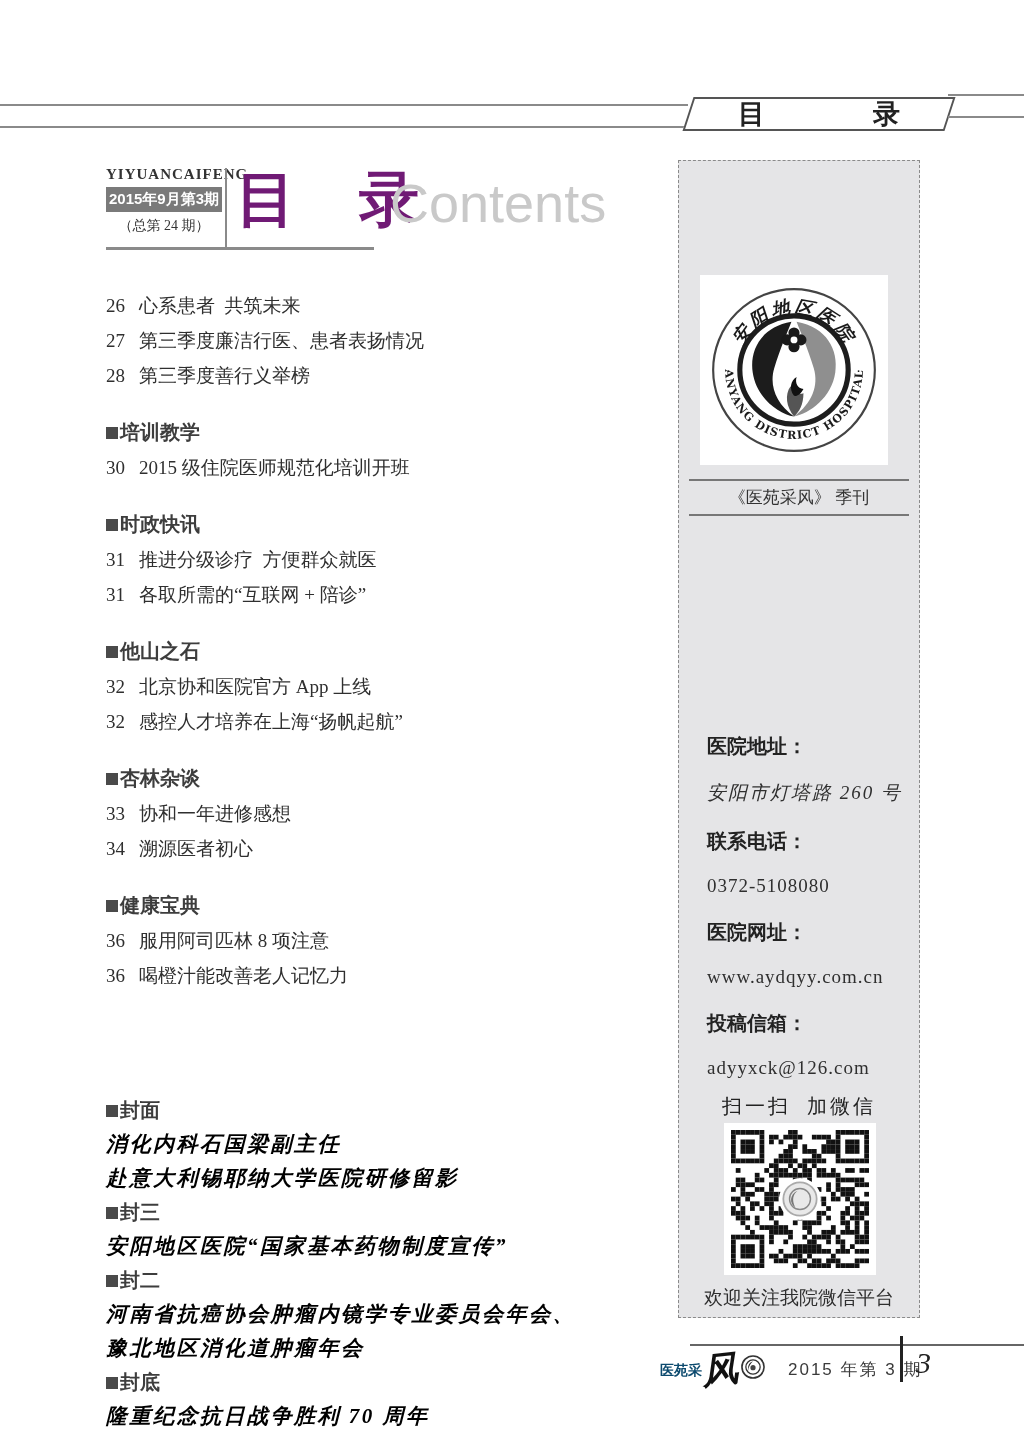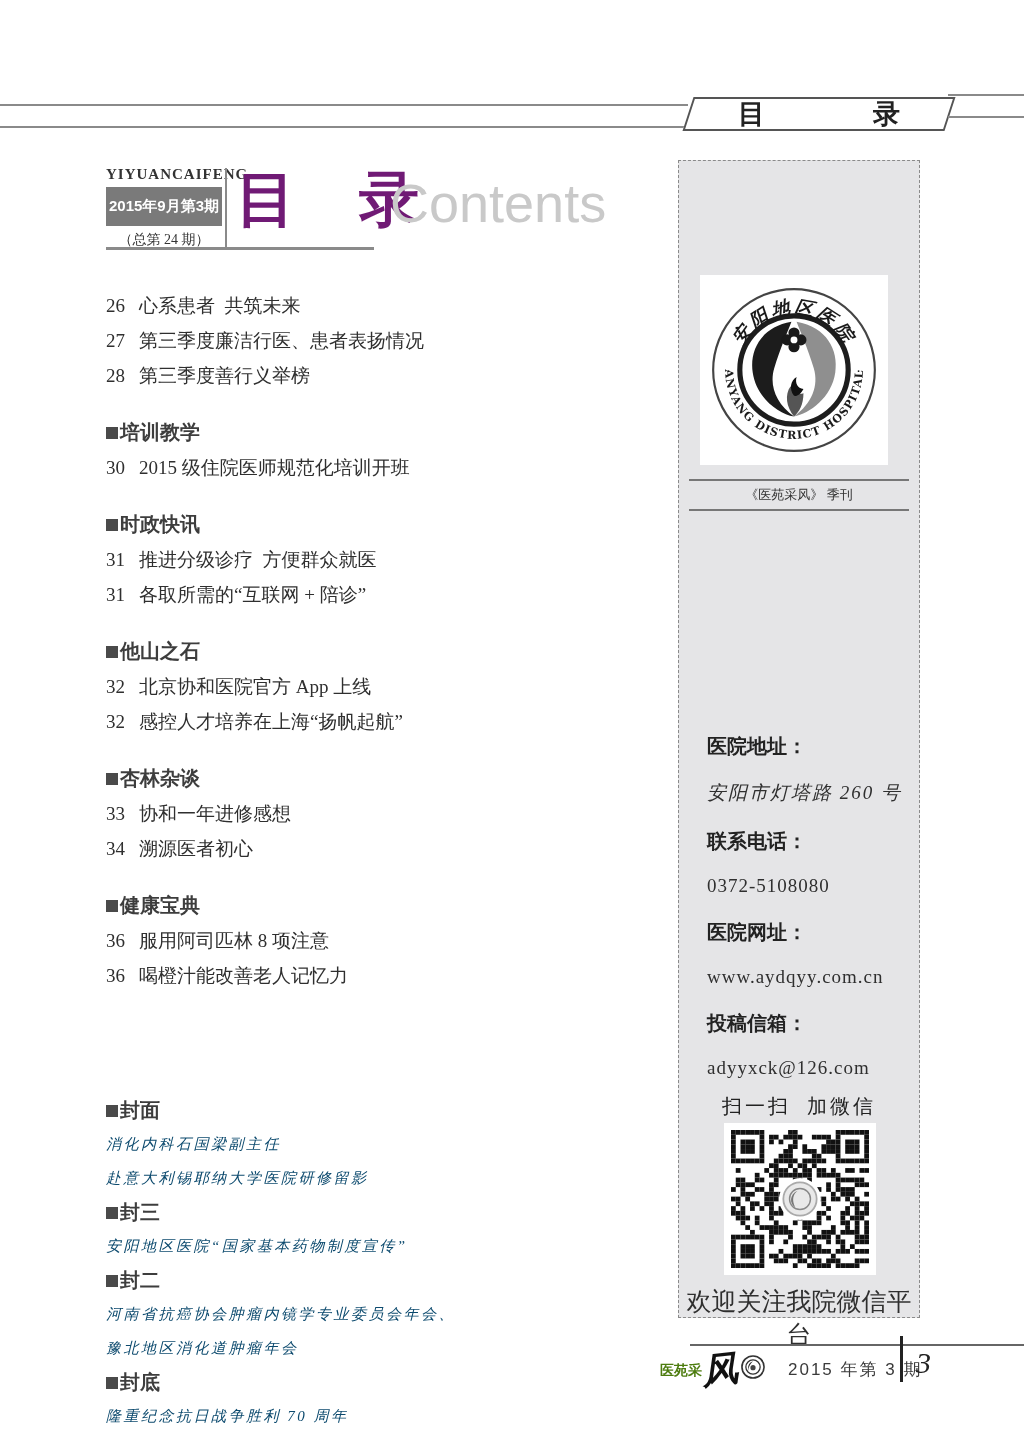--- a/index.html
+++ b/index.html
@@ -13,21 +13,21 @@
              display:flex;align-items:center;justify-content:space-between;padding:0 48px;box-sizing:border-box;}
   .band-para span{display:inline-block;transform:skewX(18deg);
                   font-family:"Liberation Serif","DejaVu Serif",serif;
                   font-weight:bold;font-size:27px;color:#222;}
 
   
   .masthead{position:absolute;left:106px;top:166px;width:560px;height:86px;}
   .brand-en{font-size:15px;letter-spacing:1px;color:#333;font-weight:bold;text-align:center;width:116px;}
   .issue-badge{margin-top:4px;width:116px;background:#7a7a7a;color:#fff;text-align:center;
                font-family:"Liberation Sans","DejaVu Sans",sans-serif;font-weight:bold;
-               font-size:15px;padding:10px 0;}
+               font-size:15px;padding:3px 0;}
   .issue-total{margin-top:5px;width:116px;text-align:center;font-size:14px;color:#333;}
   .mast-divider{position:absolute;left:119px;top:2px;width:2px;height:82px;background:#8a8a8a;}
   .title-cn{position:absolute;left:130px;top:2px;font-size:60px;font-weight:600;color:#701a75;
             letter-spacing:24px;line-height:64px;}
   .title-en{position:absolute;left:284px;top:8px;font-family:Liberation Sans, sans-serif;
             font-size:54px;color:#c9c9c9;line-height:58px;}
   .mast-underline{position:absolute;left:0;top:81px;width:268px;height:3px;background:#8a8a8a;}
 
   
   .toc{position:absolute;left:106px;top:288px;width:560px;}
@@ -35,48 +35,48 @@
   .toc-item .pg{display:inline-block;width:33px;}
   .section{margin-top:22px;}
   .sec-head{font-family:"Liberation Sans","DejaVu Sans",sans-serif;font-weight:bold;
             font-size:20px;line-height:35px;color:#3d3d3d;}
   .sq{display:inline-block;width:12px;height:12px;background:#4a4a4a;margin-right:2px;}
   .covers{margin-top:100px;}
   .cover-row{display:flex;flex-direction:column;}
   .cover-label{width:86px;font-family:"Liberation Sans","DejaVu Sans",sans-serif;
                font-weight:bold;font-size:20px;line-height:34px;color:#3d3d3d;flex:none;}
   .cover-lines{flex:1;}
-  .cover-line{font-style:italic;font-size:15px;line-height:34px;letter-spacing:2.5px;color:#0c4a6e;white-space:pre;}
+  .cover-line{font-style:italic;font-size:21px;line-height:34px;letter-spacing:2.5px;color:#000000;white-space:pre;font-weight:bold;}
 
   
   .sidebar{position:absolute;left:678px;top:160px;width:242px;height:1158px;
            background:#e5e5e7;border:1px dashed #8a8a8a;box-sizing:border-box;}
   .logo-box{position:absolute;left:21px;top:114px;width:188px;height:190px;background:#fff;
             display:flex;align-items:center;justify-content:center;}
   .journal{position:absolute;left:10px;right:10px;top:318px;border-top:2px solid #777;
            border-bottom:2px solid #777;padding:5px 0;text-align:center;
-           font-family:"Liberation Sans","DejaVu Sans",sans-serif;font-size:13px;color:#333;white-space:pre;}
+           font-family:"Liberation Sans","DejaVu Sans",sans-serif;font-size:17px;color:#333;white-space:pre;}
   .contact{position:absolute;left:28px;top:572px;width:195px;}
   .c-label{font-family:"Liberation Sans","DejaVu Sans",sans-serif;font-weight:bold;
            font-size:20px;color:#222;margin-top:22px;}
   .c-label:first-child{margin-top:0;}
   .c-val{font-size:19px;color:#2f2f2f;margin-top:20px;letter-spacing:1px;}
   .c-val.kai{font-style:italic;letter-spacing:2px;}
   .wechat-scan{position:absolute;left:0;right:0;top:932px;text-align:center;
                font-size:20px;letter-spacing:3px;color:#222;white-space:pre;}
   .qr-box{position:absolute;left:45px;top:962px;width:152px;height:152px;background:#fff;
           display:flex;align-items:center;justify-content:center;}
   .wechat-follow{position:absolute;left:0;right:0;top:1124px;text-align:center;
-                 font-size:25px;color:#2f2f2f;}
+                 font-size:19px;color:#2f2f2f;}
 
   
   .footer-line{position:absolute;left:690px;top:1344px;width:334px;height:2px;background:#666;}
   .footer{position:absolute;left:660px;top:1350px;width:364px;height:48px;}
   .f-brand{position:absolute;left:0;top:12px;font-family:"Liberation Sans","DejaVu Sans",sans-serif;
-           font-weight:bold;font-size:14px;color:#4d7c0f;}
+           font-weight:bold;font-size:14px;color:#0c4a6e;}
   .f-feng{position:absolute;left:42px;top:-4px;font-style:italic;font-weight:bold;font-size:36px;
           color:#111;display:inline-block;transform:rotate(-6deg);}
   .f-emblem{position:absolute;left:80px;top:4px;}
   .f-issue{position:absolute;left:128px;top:8px;font-family:"Liberation Sans","DejaVu Sans",sans-serif;
            font-size:17px;letter-spacing:2px;color:#3a3a3a;}
   .f-bar{position:absolute;left:240px;top:-14px;width:3px;height:46px;background:#222;}
   .f-page{position:absolute;left:256px;top:-4px;font-style:italic;font-size:30px;color:#222;}
 </style>
 </head>
 <body>

